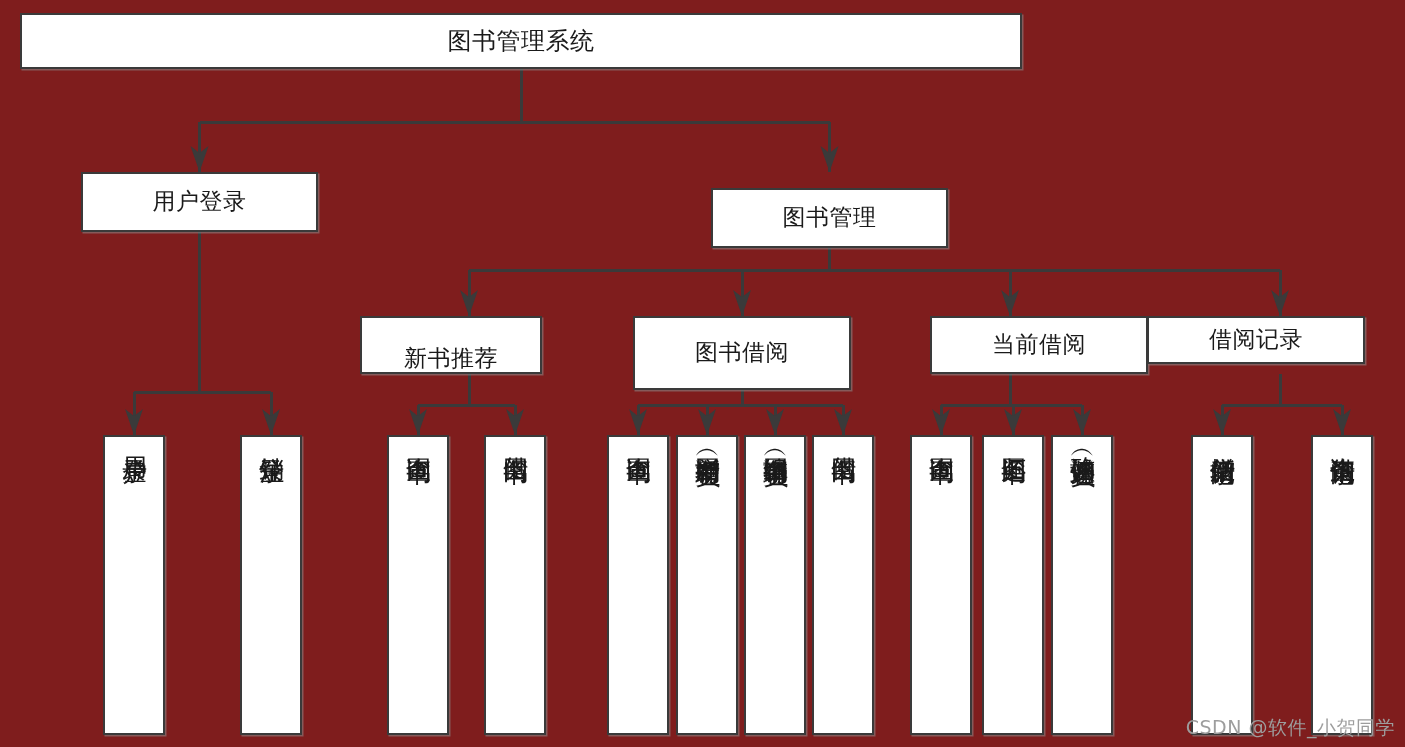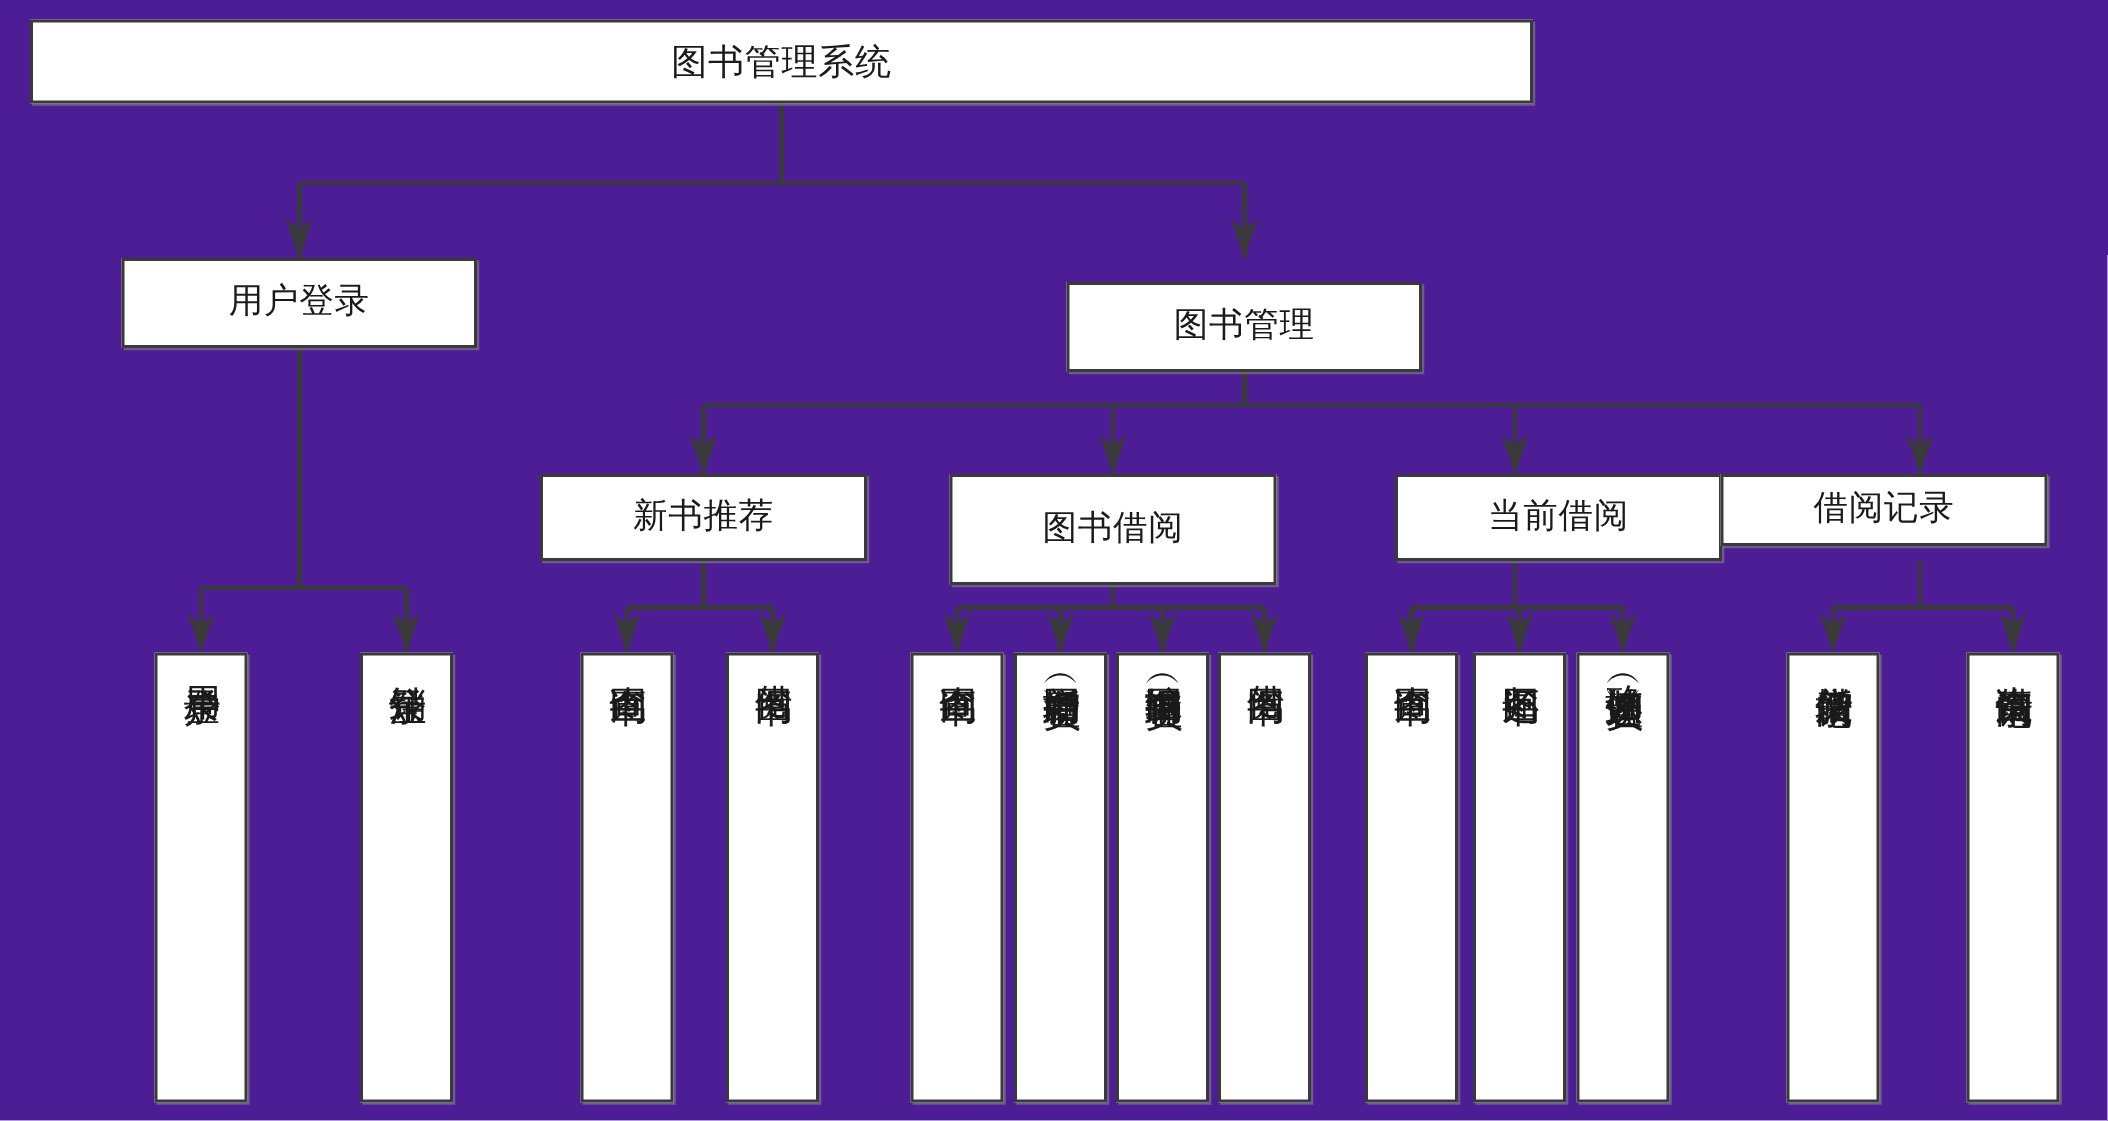--- a/index.html
+++ b/index.html
@@ -7,21 +7,21 @@
     padding: 0;
     background: #ffffff;
   }
   body {
     font-family: "DejaVu Sans", "Liberation Sans", sans-serif;
   }
   #canvas {
     position: relative;
     width: 1405px;
     height: 747px;
-    background: #4c1d95;
+    background: #7f1d1d;
     overflow: hidden;
   }
   #wires {
     position: absolute;
     left: 0;
     top: 0;
     width: 1405px;
     height: 747px;
     pointer-events: none;
   }
@@ -132,21 +132,21 @@
   <div id="nodes">
       <div class="node horiz root" style="left: 20px; top: 13px; width: 1002px; height: 56px;">
         <span class="lbl">图书管理系统</span>
       </div>
       <div class="node horiz" style="left: 81px; top: 172px; width: 237px; height: 60px;">
         <span class="lbl">用户登录</span>
       </div>
       <div class="node horiz" style="left: 711px; top: 172px; width: 237px; height: 60px; margin-top: 16px;">
         <span class="lbl">图书管理</span>
       </div>
-      <div class="node horiz" style="left: 360px; top: 316px; width: 218px; height: 58px;">
+      <div class="node horiz" style="left: 360px; top: 316px; width: 182px; height: 58px; align-items: flex-end;">
         <span class="lbl">新书推荐</span>
       </div>
       <div class="node horiz" style="left: 633px; top: 316px; width: 218px; height: 74px;">
         <span class="lbl">图书借阅</span>
       </div>
       <div class="node horiz" style="left: 901px; top: 316px; width: 218px; height: 58px; margin-left: 29px;">
         <span class="lbl">当前借阅</span>
       </div>
       <div class="node horiz" style="left: 1147px; top: 316px; width: 218px; height: 48px;">
         <span class="lbl">借阅记录</span>
@@ -184,13 +184,14 @@
       <div class="node vert" style="left: 1051px; top: 435px; width: 62px; height: 300px;">
         <span class="lbl">确认归还（管理员）</span>
       </div>
       <div class="node vert" style="left: 1191px; top: 435px; width: 62px; height: 300px;">
         <span class="lbl">新增借阅记录</span>
       </div>
       <div class="node vert" style="left: 1311px; top: 435px; width: 62px; height: 300px;">
         <span class="lbl">查询借阅记录</span>
       </div>
     </div>
+  <div id="watermark">CSDN @软件_小贺同学</div>
 </div>
 
 </body></html>

